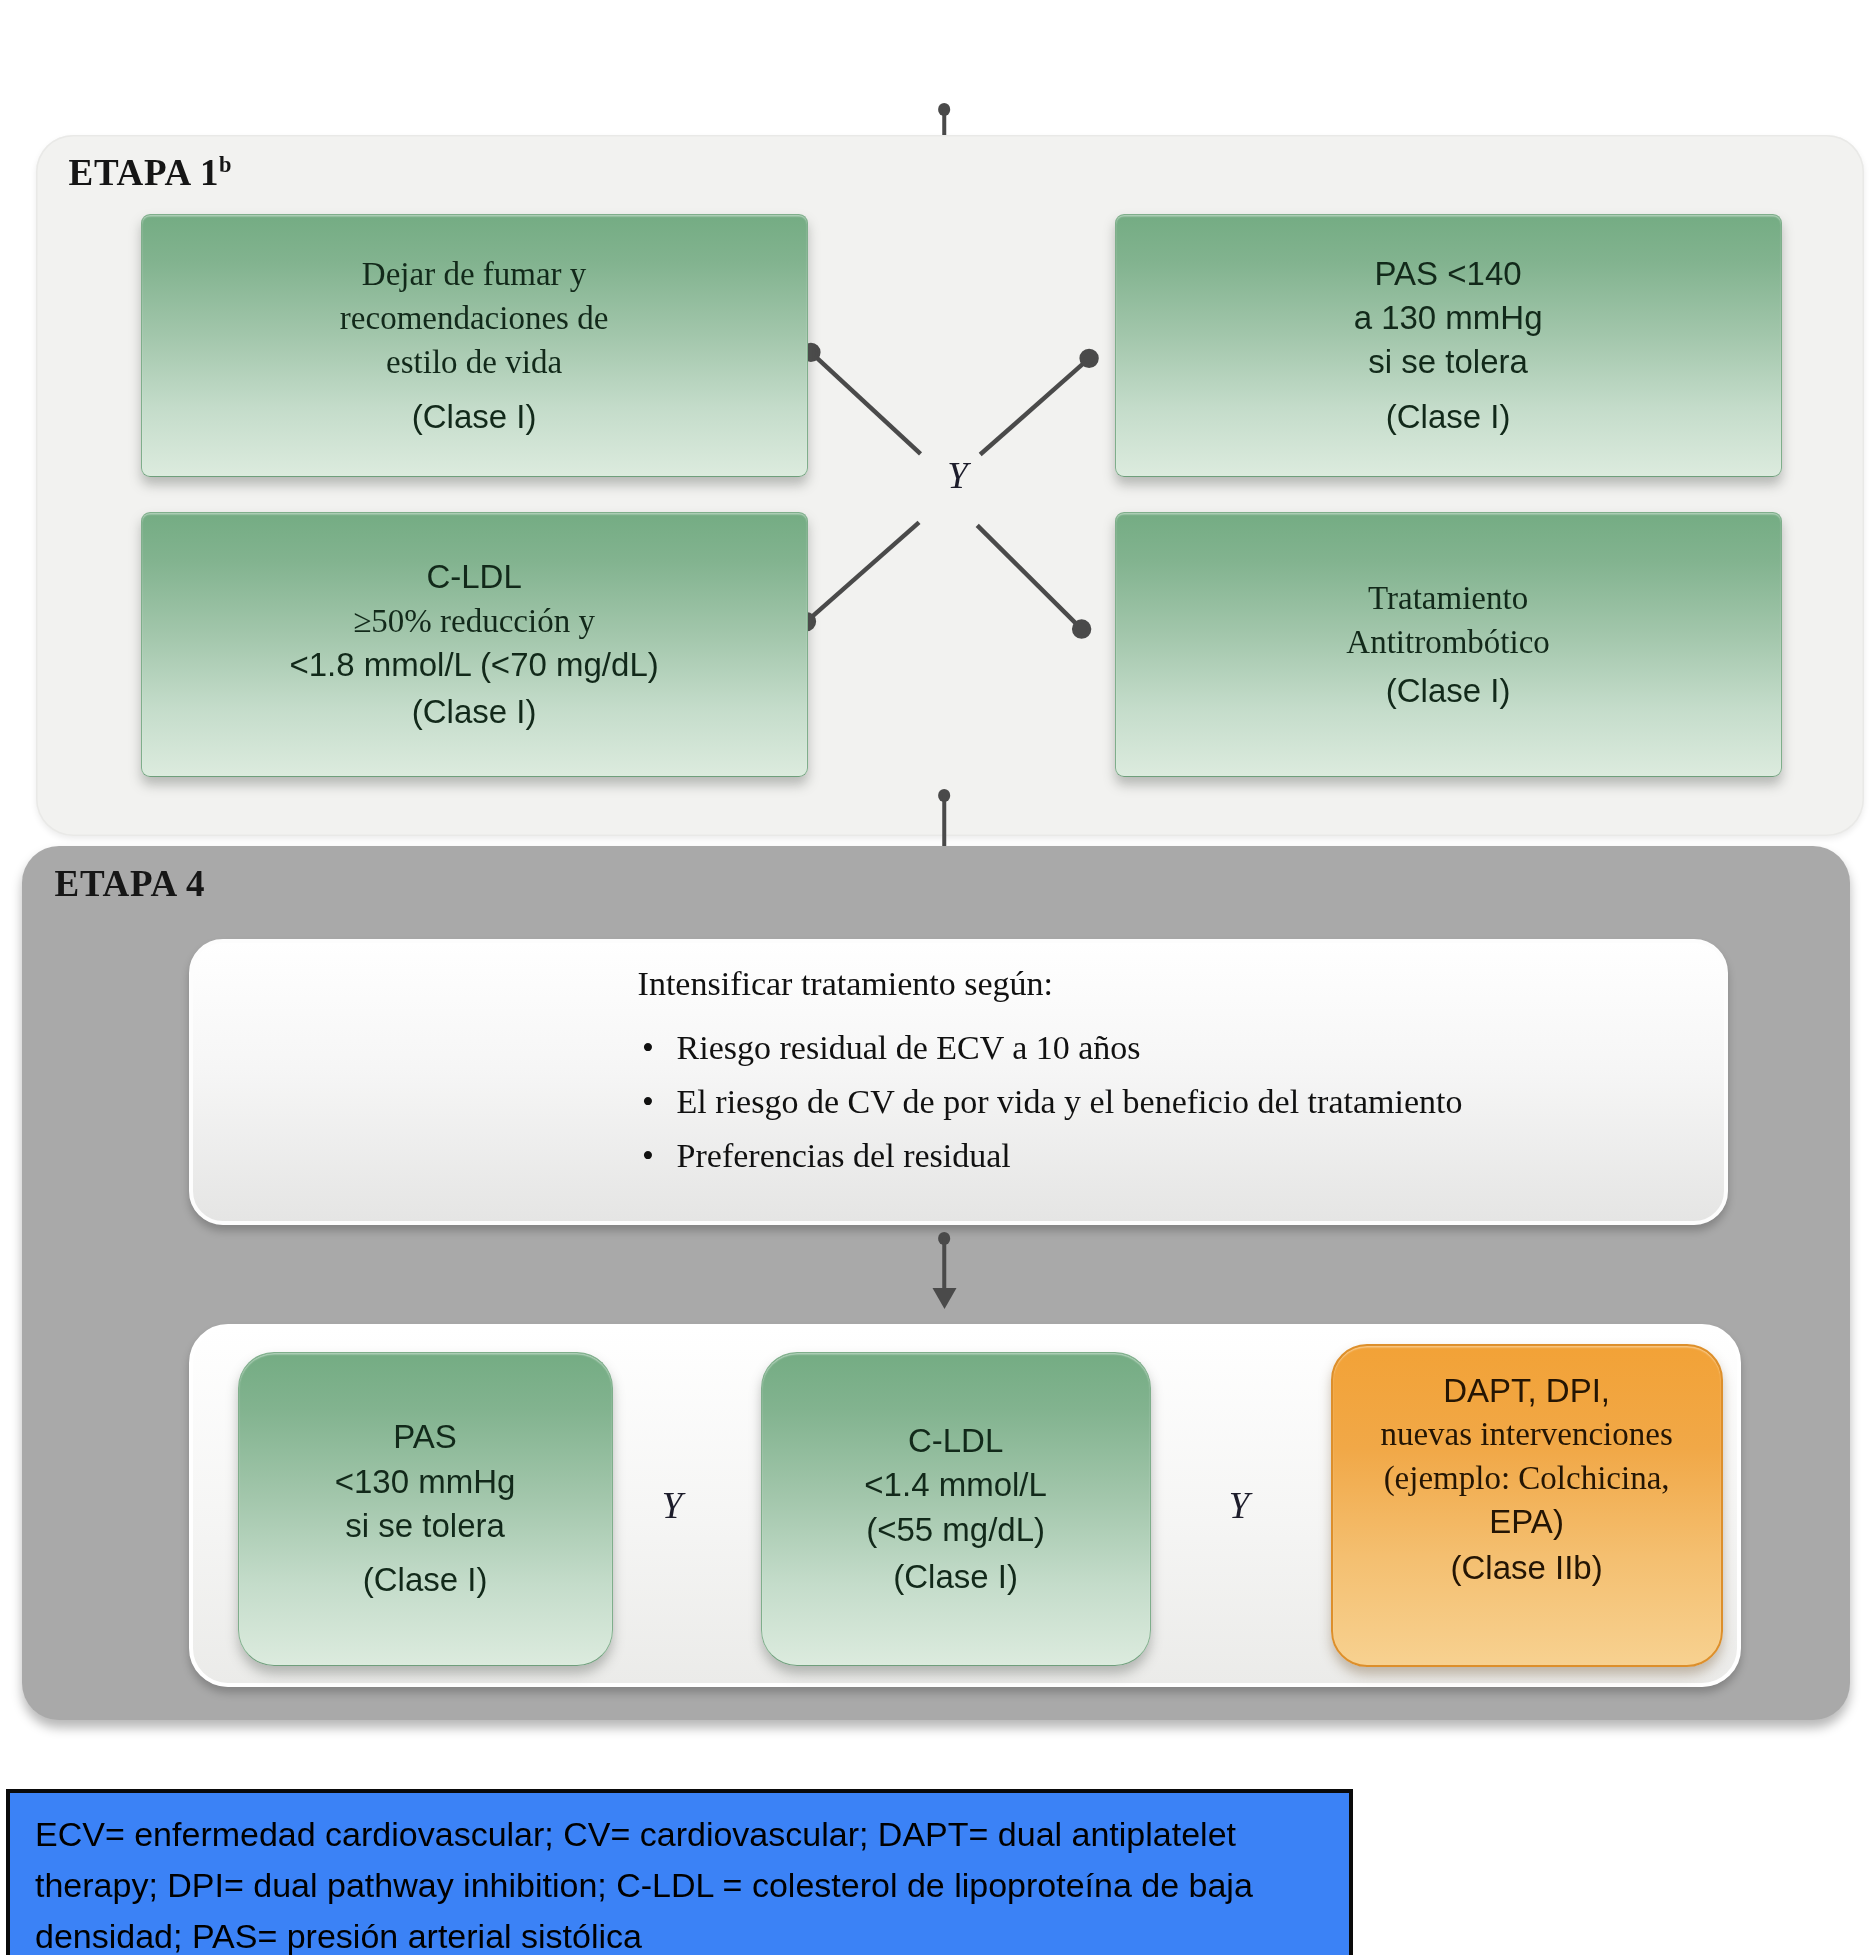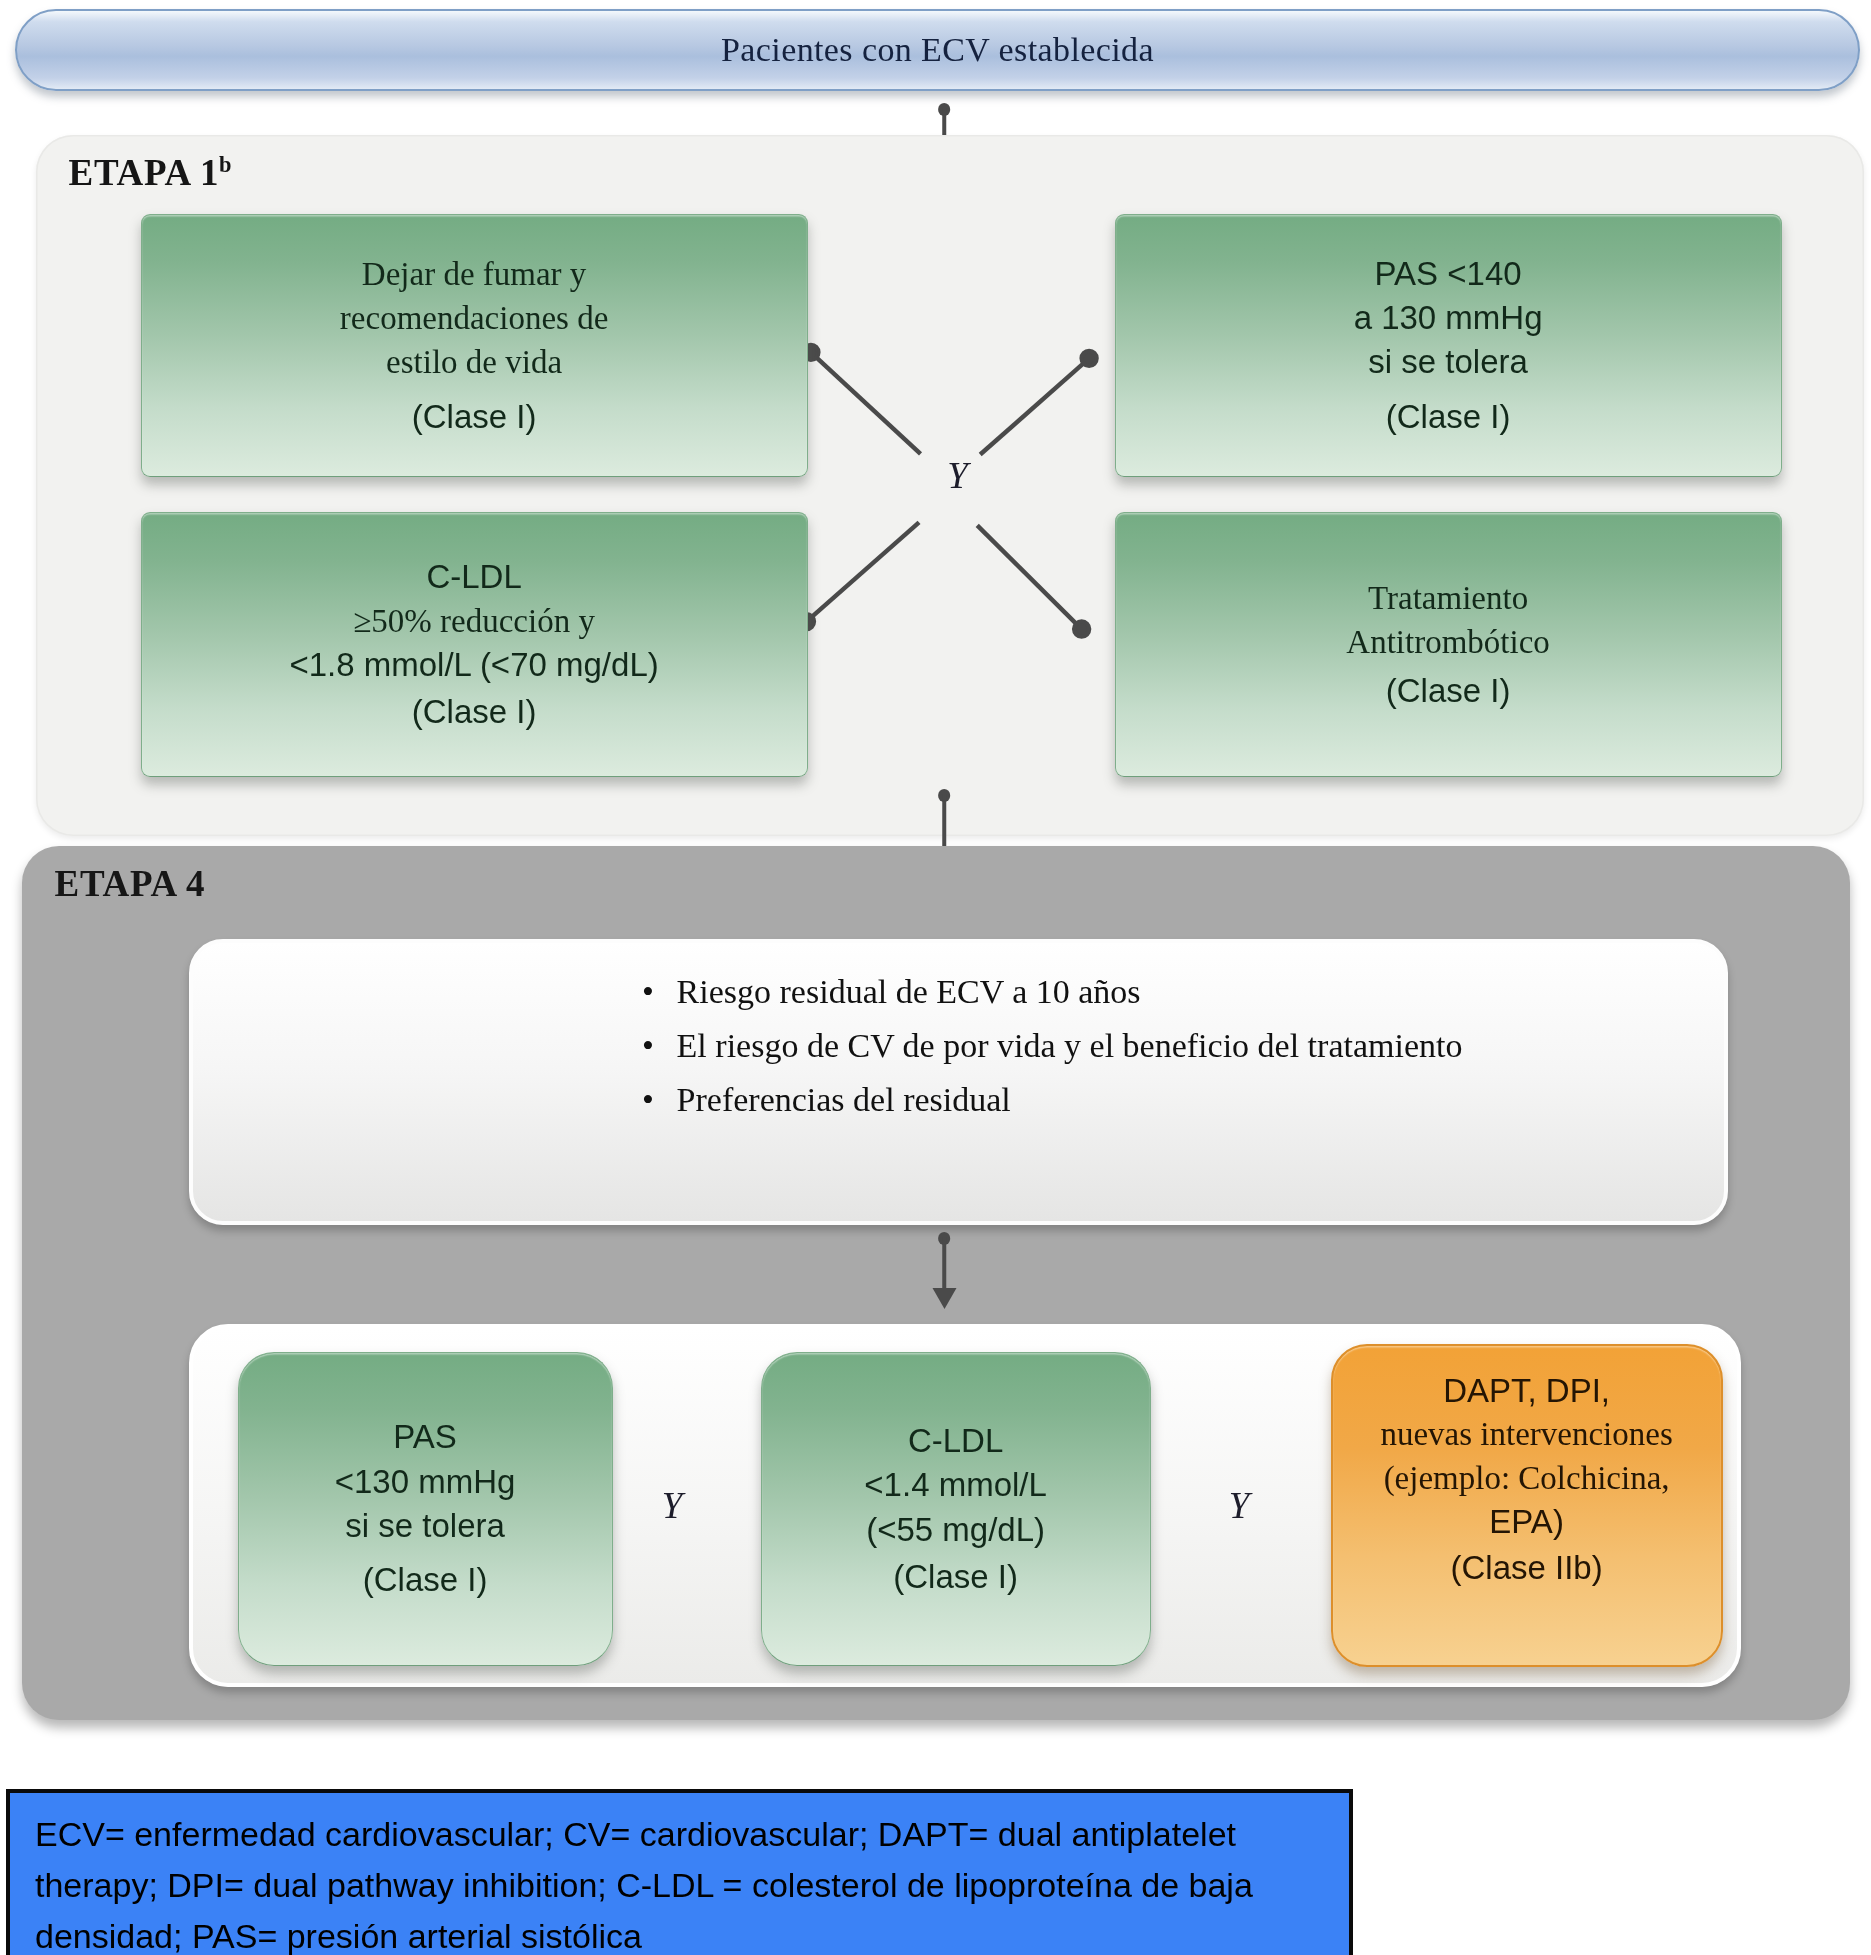--- a/index.html
+++ b/index.html
@@ -96,23 +96,20 @@
     background:#3b82f6;border:4.5px solid #0a0a0a;
     font-family:"Liberation Sans",sans-serif;font-size:34px;line-height:1.5;color:#000;
     padding:16.4px 25px;
   }
 </style>
 </head>
 <body>
 
 <div id="canvas">
 
-  <div class="pill">
-    <span>Pacientes con ECV establecida</span>
-  </div>
 
   <div class="varrow" style="left:944px;top:103px;height:76px">
     <span class="dot"></span>
     <span class="shaft"></span>
     <span class="head"></span>
   </div>
 
   <section class="stage1">
     <div class="stage-label">
       <span>ETAPA 1</span><sup>b</sup>
@@ -172,20 +169,21 @@
     <span class="dot"></span>
     <span class="shaft"></span>
     <span class="head"></span>
   </div>
 
   <section class="stage2">
     <div class="stage-label">ETAPA 4</div>
 
     <div class="intensify">
       <div class="int-content">
+        <div class="int-title">Intensificar tratamiento según:</div>
         <ul class="int-list">
           <li>Riesgo residual de ECV a 10 años</li>
           <li>El riesgo de CV de por vida y el beneficio del tratamiento</li>
           <li>Preferencias del residual</li>
         </ul>
       </div>
     </div>
 
     <div class="bottom-row">
 

